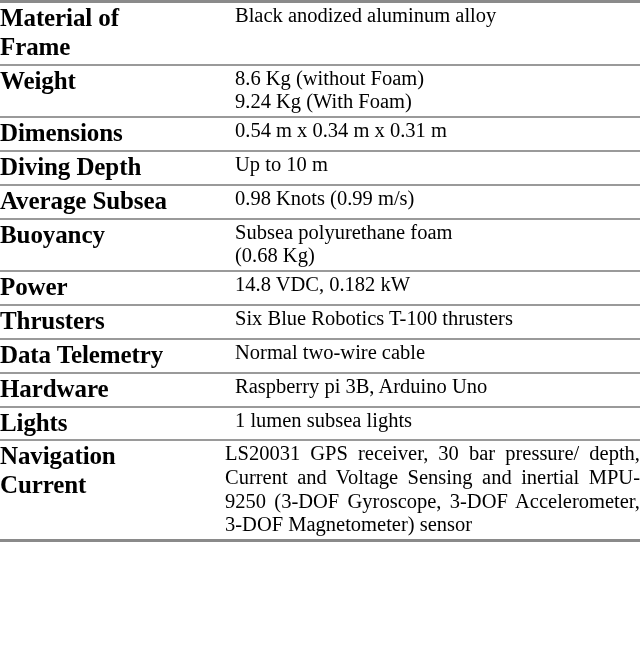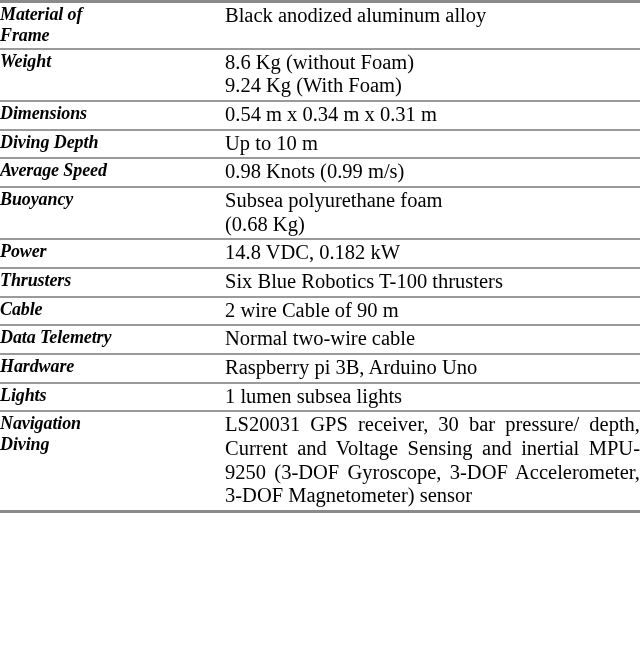--- a/index.html
+++ b/index.html
@@ -32,37 +32,37 @@
   #spec-table td {
     vertical-align: top;
     padding: 1px 0 2px 0;
     line-height: 1.155;
   }
   td.label-cell {
     width: 225px;
     padding-left: 22px;
     padding-right: 4px;
     font-weight: bold;
-    font-size: 18px;
+    font-size: 25px;
     letter-spacing: -0.1px;
-    font-style: italic;
   }
   td.value-cell {
     padding-left: 25px;
     padding-right: 10px;
     font-weight: normal;
     font-size: 20.5px;
   }
   td.value-cell.justified {
     text-align: justify;
     text-align-last: left;
     padding-right: 8px;
   }
   .vline {
     display: block;
+    margin-left: 10px;
   }
   .label-wrap {
     display: block;
   }
 </style>
 </head>
 <body>
 
 <table id="spec-table">
   <tbody>
@@ -100,21 +100,21 @@
       <td class="label-cell">
         <span class="label-wrap">Diving Depth</span>
       </td>
       <td class="value-cell">
         <span class="vline">Up to 10 m</span>
       </td>
     </tr>
 
     <tr>
       <td class="label-cell">
-        <span class="label-wrap">Average Speed</span>
+        <span class="label-wrap">Average Subsea</span>
       </td>
       <td class="value-cell">
         <span class="vline">0.98 Knots (0.99 m/s)</span>
       </td>
     </tr>
 
     <tr>
       <td class="label-cell">
         <span class="label-wrap">Buoyancy</span>
       </td>
@@ -135,28 +135,20 @@
 
     <tr>
       <td class="label-cell">
         <span class="label-wrap">Thrusters</span>
       </td>
       <td class="value-cell">
         <span class="vline">Six Blue Robotics T-100 thrusters</span>
       </td>
     </tr>
 
-    <tr>
-      <td class="label-cell">
-        <span class="label-wrap">Cable</span>
-      </td>
-      <td class="value-cell">
-        <span class="vline">2 wire Cable of 90 m</span>
-      </td>
-    </tr>
 
     <tr>
       <td class="label-cell">
         <span class="label-wrap">Data Telemetry</span>
       </td>
       <td class="value-cell">
         <span class="vline">Normal two-wire cable</span>
       </td>
     </tr>
 
@@ -176,21 +168,21 @@
         <span class="label-wrap">Lights</span>
       </td>
       <td class="value-cell">
         <span class="vline">1 lumen subsea lights</span>
       </td>
     </tr>
 
     <tr>
       <td class="label-cell">
         <span class="label-wrap">Navigation</span>
-        <span class="label-wrap">Diving</span>
+        <span class="label-wrap">Current</span>
       </td>
       <td class="value-cell justified">
         <span>LS20031 GPS receiver, 30 bar pressure/ depth, Current and Voltage Sensing and inertial MPU-9250 (3-DOF Gyroscope, 3-DOF Accelerometer, 3-DOF Magnetometer) sensor</span>
       </td>
     </tr>
 
   </tbody>
 </table>
 
 </body></html>

